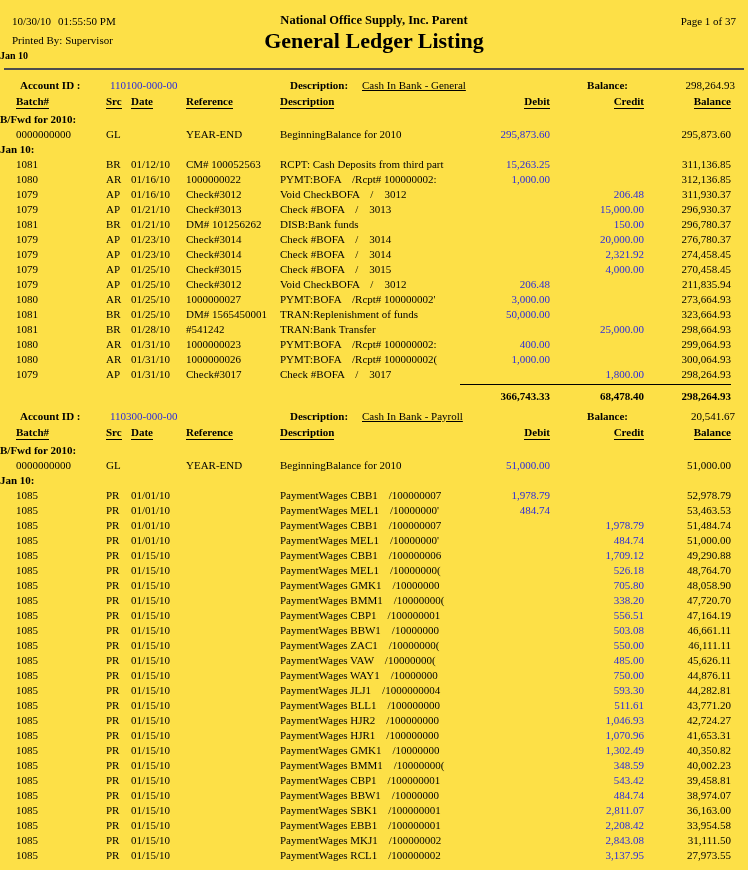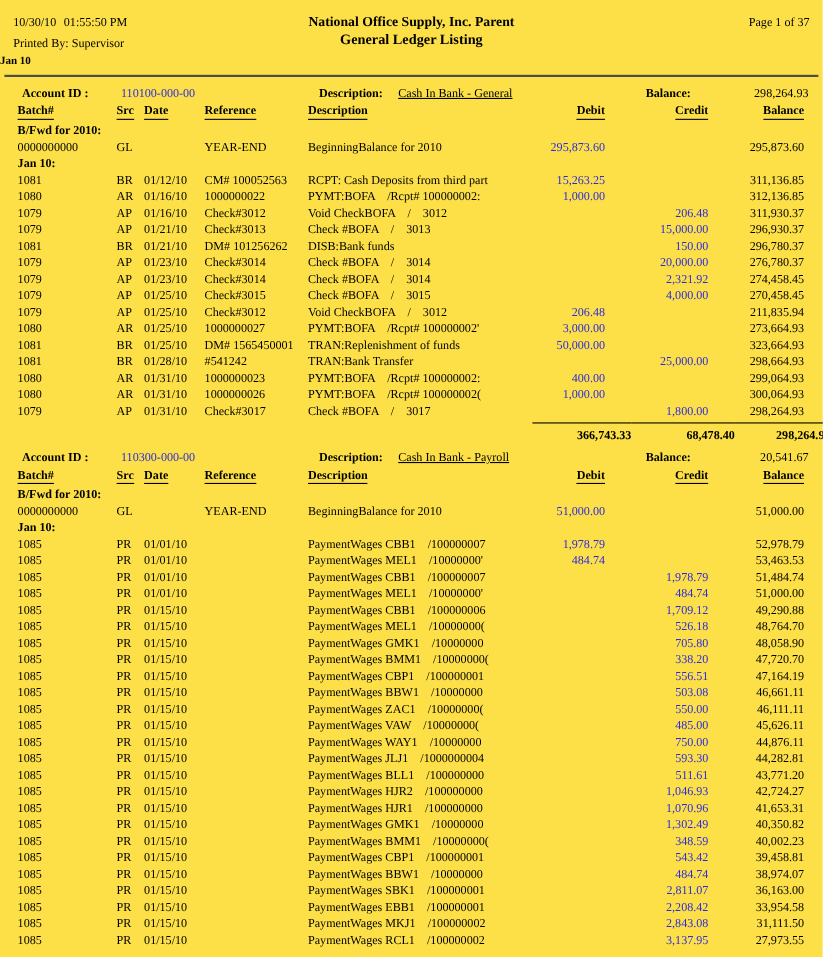--- a/index.html
+++ b/index.html
@@ -10,21 +10,21 @@
   }
   .page{position:relative;width:748px;height:870px;background:#fde047;}
   .blue{color:#2b2bdd;}
 
   
   .page-header{position:absolute;top:0;left:0;width:748px;height:70px;}
   .ph-date{position:absolute;left:12px;top:15px;}
   .ph-time{position:absolute;left:58px;top:15px;}
   .ph-printedby{position:absolute;left:12px;top:34px;}
   .ph-company{position:absolute;left:0;right:0;top:13px;text-align:center;font-size:12.5px;font-weight:bold;}
-  .ph-title{position:absolute;left:0;right:0;top:28px;text-align:center;font-size:13px;font-weight:bold;}
+  .ph-title{position:absolute;left:0;right:0;top:28px;text-align:center;font-size:22px;font-weight:bold;}
   .ph-period{position:absolute;left:0;right:0;top:50px;text-align:left;font-size:10px;font-weight:bold;}
   .ph-page{position:absolute;right:12px;top:15px;}
   .rule{position:absolute;top:68px;left:4px;right:4px;border-top:2px solid #4d4d4d;}
 
   
   .report-body{position:absolute;top:72px;left:0;width:748px;}
   section.account{margin-top:6px;}
   section.account + section.account{margin-top:4px;}
 
   .acct-header{position:relative;height:15px;line-height:15px;padding-left:24px;}
@@ -46,23 +46,23 @@
   .c.date{padding-left:3px;}
   .c.ref{padding-left:2px;}
   .c.desc{padding-left:2px;}
   .c.num{text-align:right;}
 
   .col-headers{height:18px;line-height:14px;padding-top:1px;}
   .col-headers .hd{
     display:inline-block;font-weight:bold;
     border-bottom:1px solid #000;padding-bottom:0px;
   }
-  .group-label{padding-left:16px;font-weight:bold;height:15px;line-height:15px;font-family:Liberation Serif, serif;}
-
-  .totals{margin-top:2px;height:21px;line-height:18px;font-weight:bold;margin-left:24px;}
+  .group-label{font-weight:bold;height:15px;line-height:15px;font-family:Liberation Serif, serif;}
+
+  .totals{margin-top:2px;height:21px;line-height:18px;font-weight:bold;}
   .totals .c{border-top:1px solid #000;padding-top:2px;}
   .totals .c.blank{border-top:none;}
 </style>
 </head>
 <body>
 
 <div class="page">
 
   <header class="page-header">
     <div class="ph-date">10/30/10</div>

